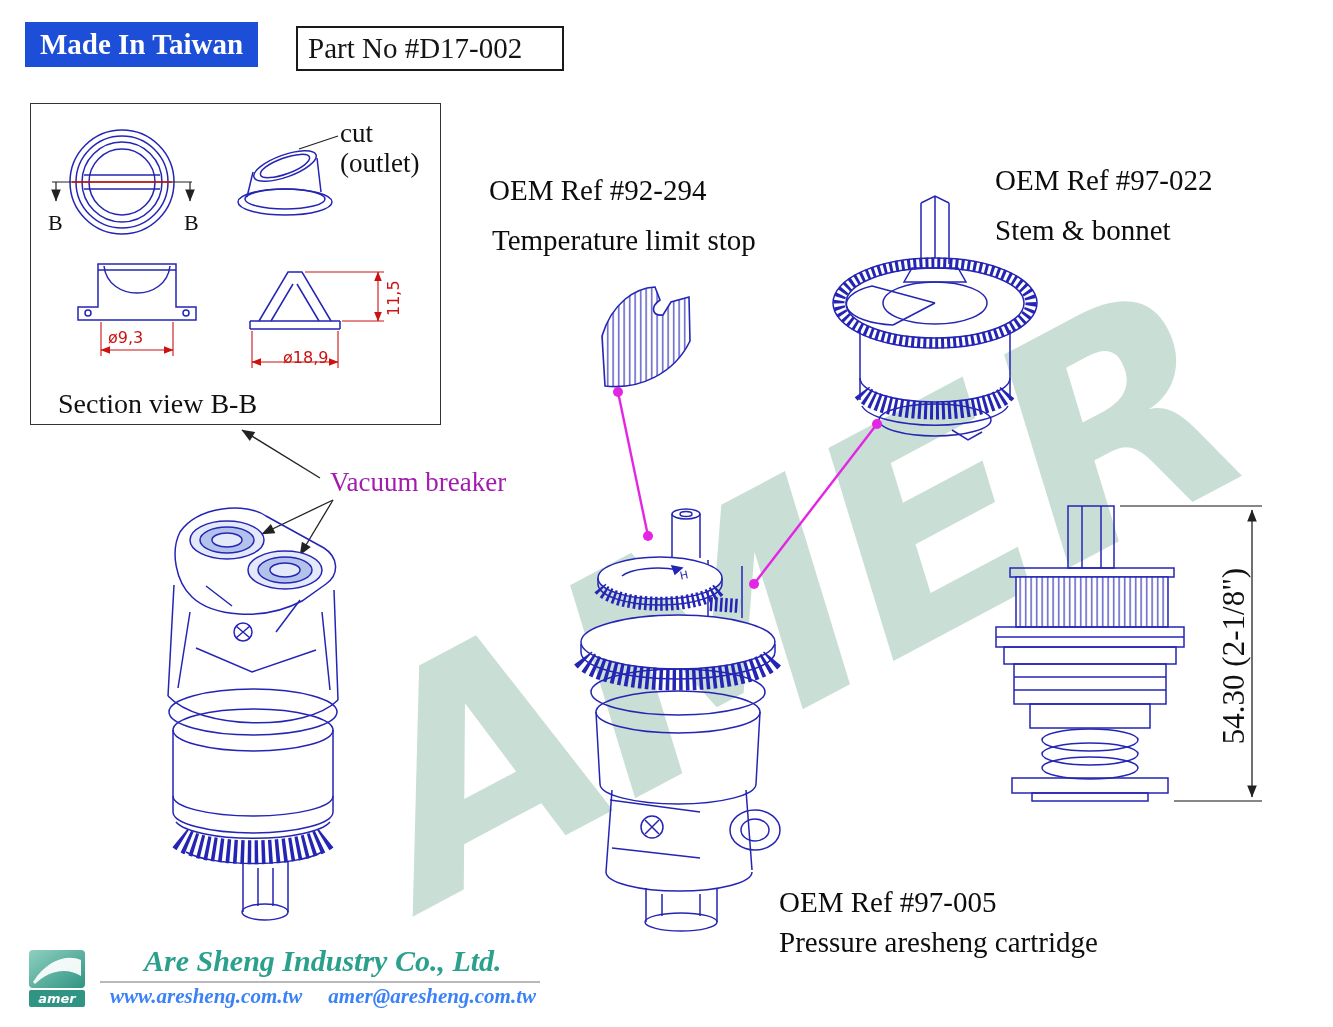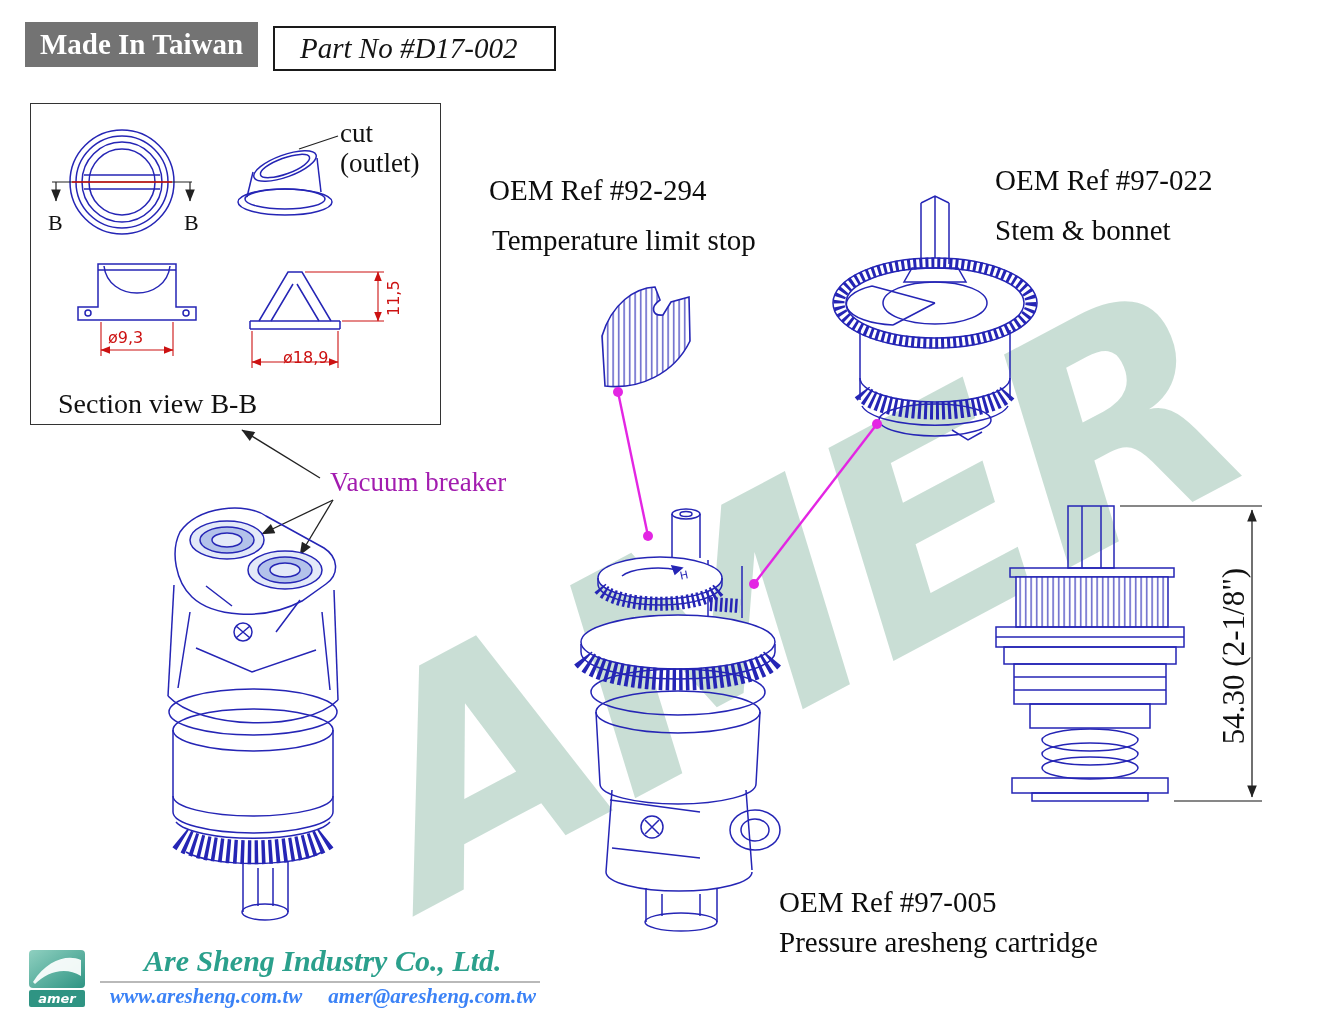--- a/index.html
+++ b/index.html
@@ -1,23 +1,23 @@
 <!DOCTYPE html>
 <html><head>
 <meta charset="utf-8">
 <style>
   html,body{margin:0;padding:0;}
   body{width:1333px;height:1027px;position:relative;overflow:hidden;background:#ffffff;
        font-family:"Liberation Serif", serif;}
   .abs{position:absolute;white-space:nowrap;}
   
-  .badge{left:25px;top:22px;width:233px;height:45px;background:#737373;color:#fff;
+  .badge{left:25px;top:22px;width:233px;height:45px;background:#1d4ed8;color:#fff;
          font-size:29px;font-weight:bold;text-align:center;line-height:45px;}
-  .partno{left:273px;top:26px;width:254px;height:41px;border:2px solid #1a1a1a;color:#141414;
-          font-size:29px;line-height:41px;padding-left:25px;font-style:italic;}
+  .partno{left:296px;top:26px;width:254px;height:41px;border:2px solid #1a1a1a;color:#141414;
+          font-size:29px;line-height:41px;padding-left:10px;}
   
   .svbox{left:30px;top:103px;width:409px;height:320px;border:1.6px solid #333;}
   .svtitle{left:58px;top:388px;font-size:28px;color:#111;}
   .bmark{font-size:22px;color:#111;}
   .cutlbl{font-size:27px;color:#111;}
   .dim{font-size:16px;color:#cc1111;font-family:"DejaVu Sans", sans-serif;}
   .dimrot{transform:rotate(-90deg);transform-origin:top left;}
   
   .lbl{font-size:29px;color:#0d0d0d;}
   .lbl-sm{font-size:27px;color:#a21caf;}

